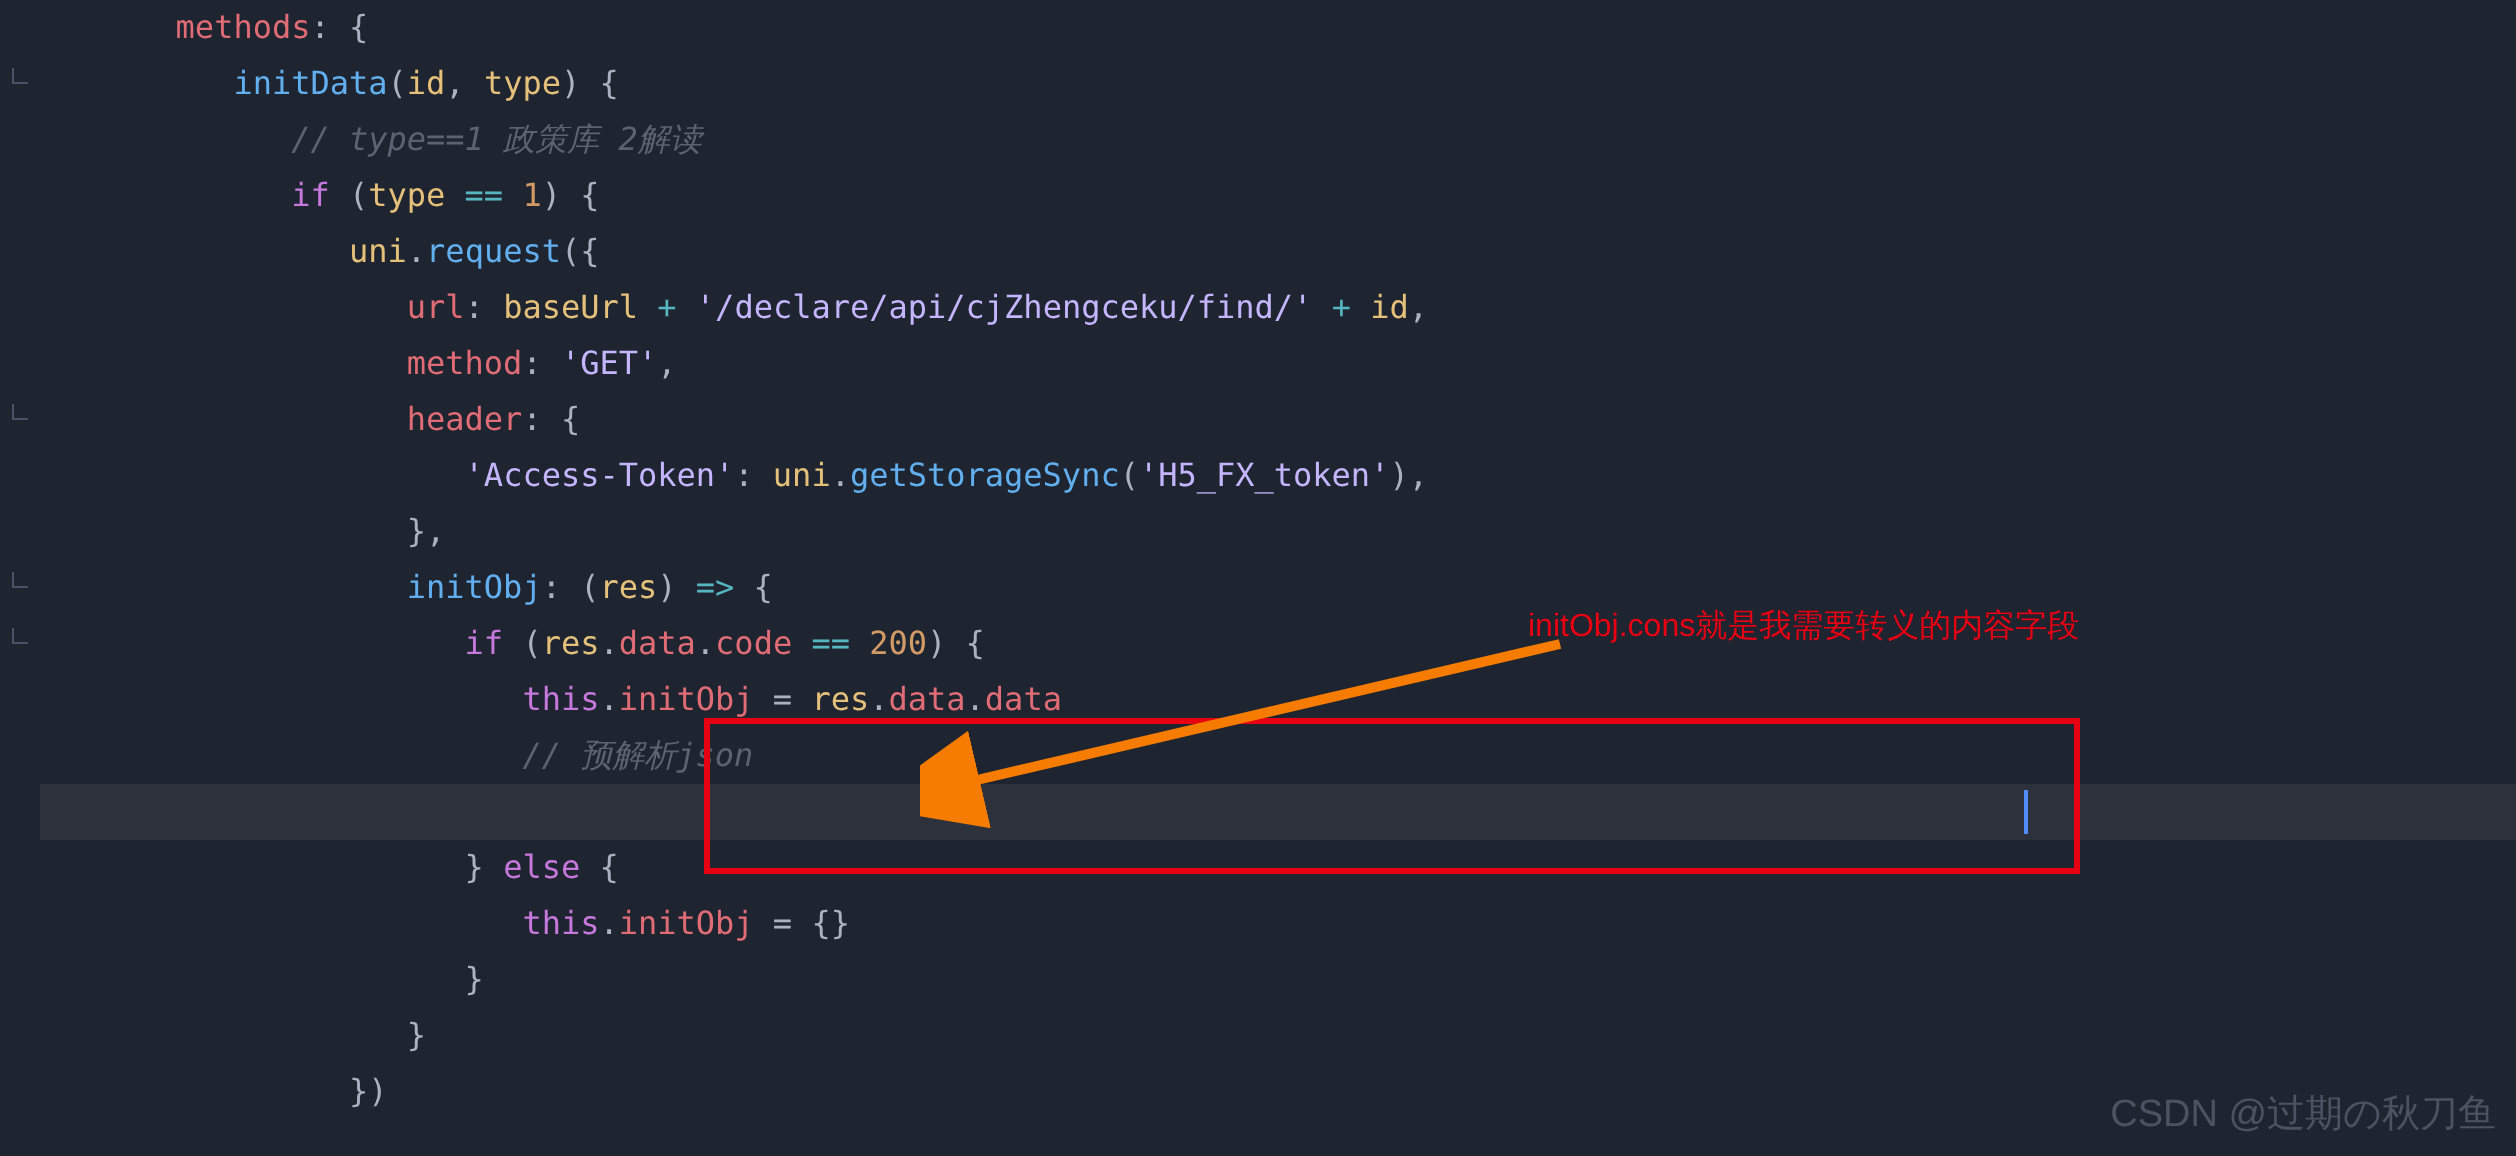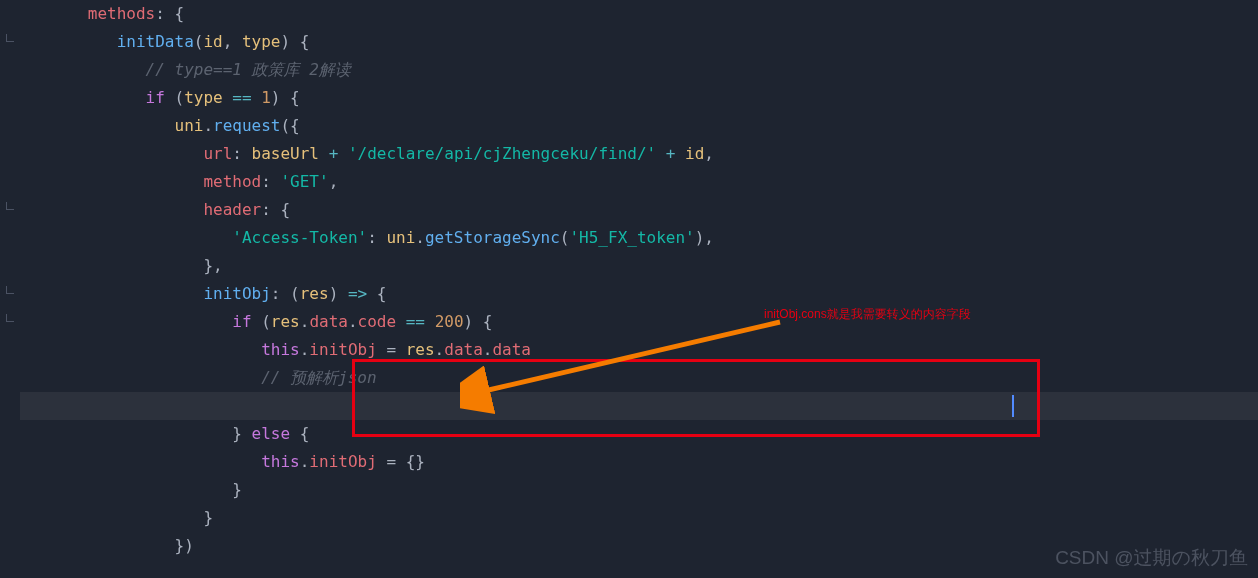--- a/index.html
+++ b/index.html
@@ -43,42 +43,42 @@
     height: 28px;
     background: #2c313c;
     top: 392px;
   }
   pre { font-family: inherit; }
 
   .kw   { color: #c678dd; }   
   .prop { color: #e06c75; text-align: right; }   
   .fn   { color: #61afef; margin-top: 34px; }   
   .var  { color: #e5c07b; }   
-  .str  { color: #14b8a6; }   
+  .str  { color: #c4b5fd; }   
   .num  { color: #d19a66; }   
   .cmt  { color: #5c6370; font-style: italic; text-align: center; }
   .op   { color: #56b6c2; }   
   .pun  { color: #abb2bf; }
 
   .red-box {
     position: absolute;
     border: 3px solid #e60012;
     left: 352px;
     top: 359px;
     width: 688px;
     height: 78px;
     pointer-events: none;
   }
   .annot {
     position: absolute;
     left: 764px;
     top: 300px;
     color: #e60012;
     font-family: sans-serif;
-    font-size: 12px;
+    font-size: 16px;
     font-weight: 500;
   }
   .arrow {
     position: absolute;
     left: 460px;
     top: 316px;
     pointer-events: none;
   }
   .watermark {
     position: absolute;

